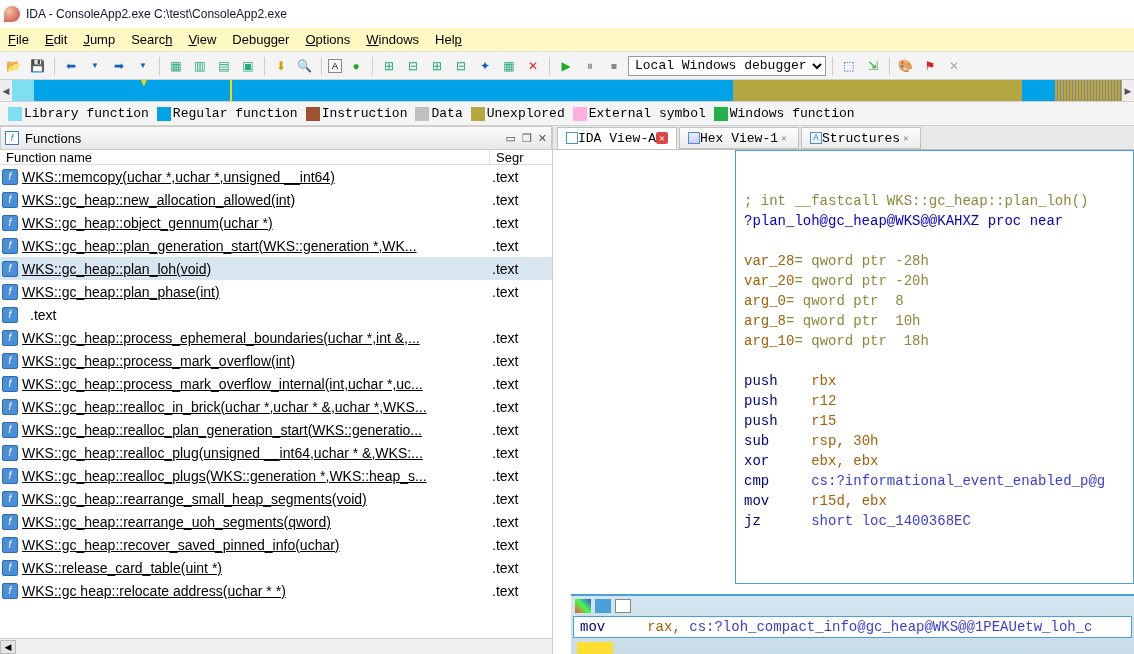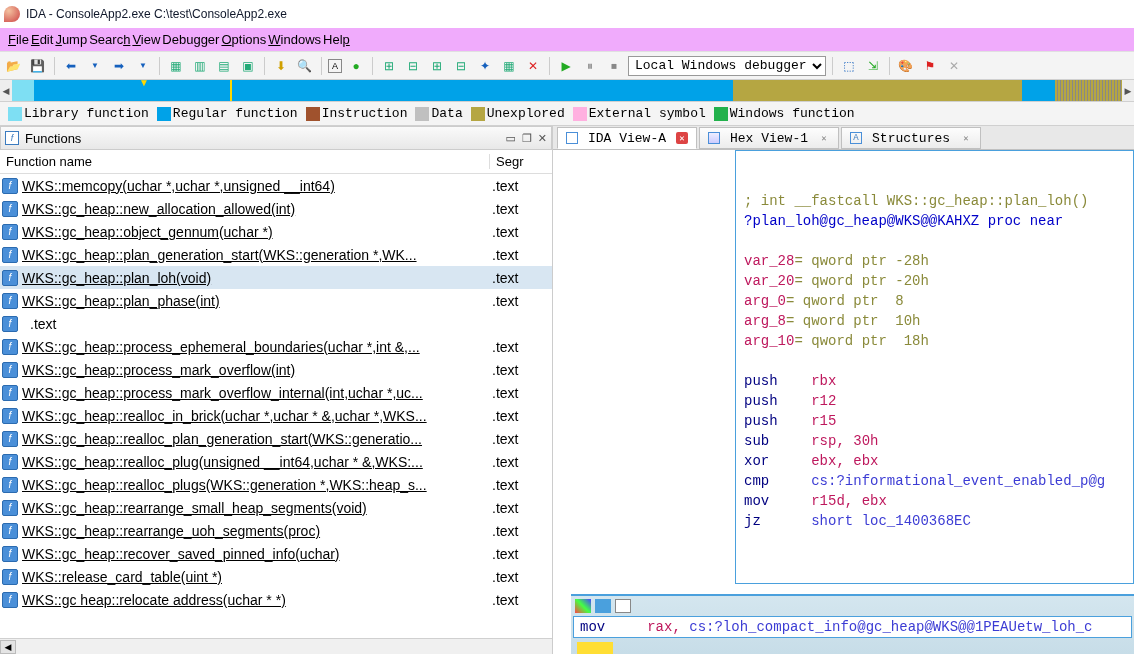--- a/index.html
+++ b/index.html
@@ -1,60 +1,60 @@
 <!DOCTYPE html>
 <html><head>
 <meta charset="utf-8">
 <style>
 * { box-sizing: border-box; margin: 0; padding: 0; }
 body { font-family: "Segoe UI", Tahoma, sans-serif; font-size: 13px; background: #f0f0f0; width: 1134px; height: 654px; overflow: hidden; }
 .titlebar { height: 28px; background: #fff; display: flex; align-items: center; padding-left: 4px; }
 .titlebar-icon { width: 16px; height: 16px; background: radial-gradient(circle at 30% 30%, #f4c2a0, #c44); border-radius: 50% 50% 50% 0; margin-right: 6px; }
 .titlebar-text { font-size: 12px; color: #0f172a; }
-.menubar { height: 24px; background: #f0abfc; display: flex; align-items: center; padding-left: 8px; gap: 2px; border-bottom: 1px solid #e0e0e0; }
+.menubar { height: 24px; background: #fef9c3; display: flex; align-items: center; padding-left: 8px; gap: 16px; border-bottom: 1px solid #e0e0e0; }
 .menubar span { font-size: 13px; cursor: pointer; }
 .menubar .u { text-decoration: underline; }
 .toolbar { height: 28px; background: #f4f4f4; display: flex; align-items: center; padding: 0 4px; gap: 4px; border-bottom: 1px solid #d0d0d0; }
 .tbtn { width: 20px; height: 20px; display: inline-flex; align-items: center; justify-content: center; cursor: pointer; font-size: 12px; }
 .tsep { width: 1px; height: 18px; background: #ccc; margin: 0 2px; }
 .debugger-select { font-family: "Courier New", monospace; font-size: 13px; height: 20px; border: 1px solid #999; background: #fff; padding: 0 2px; }
 .navbar { height: 22px; background: #f4f4f4; display: flex; align-items: stretch; border-bottom: 1px solid #d0d0d0; position: relative; }
 .navbar-arrow { width: 12px; display: flex; align-items: center; justify-content: center; font-size: 9px; color: #555; background: #eee; }
 .navbar-strip { flex: 1; display: flex; position: relative; }
 .nseg { height: 100%; }
 .legend { height: 24px; background: #f4f4f4; display: flex; align-items: center; padding-left: 8px; gap: 8px; font-family: "Courier New", monospace; font-size: 13px; border-bottom: 1px solid #d0d0d0; }
 .lswatch { width: 14px; height: 14px; display: inline-block; vertical-align: middle; margin-right: 2px; }
 .main { display: flex; height: calc(654px - 28px - 24px - 28px - 22px - 24px); }
 .left-pane { width: 553px; display: flex; flex-direction: column; border-right: 1px solid #ccc; }
 .pane-header { height: 24px; background: linear-gradient(#fafafa,#e8e8e8); border: 1px solid #ccc; display: flex; align-items: center; padding: 0 4px; justify-content: space-between; }
 .pane-header-left { display: flex; align-items: center; gap: 6px; }
 .pane-icon { width: 14px; height: 14px; border: 1px solid #3b7bbf; background: #fff; display: inline-flex; align-items: center; justify-content: center; font-size: 9px; font-style: italic; color: #3b7bbf; }
 .pane-controls { display: flex; gap: 6px; font-size: 11px; color: #555; }
 .pane-controls span { cursor: pointer; }
-.col-header { height: 24px; background: #fff; border-bottom: 1px solid #ddd; display: flex; align-items: center; font-size: 13px; }
+.col-header { height: 15px; background: #fff; border-bottom: 1px solid #ddd; display: flex; align-items: center; font-size: 13px; }
 .col-header .c1 { width: 490px; padding-left: 6px; border-right: 1px solid #ddd; }
 .col-header .c2 { padding-left: 6px; }
 .func-list { flex: 1; overflow: hidden; background: #fff; }
 .func-row { height: 23px; display: flex; align-items: center; font-size: 14px; border-bottom: 0; }
 .func-row.selected { background: #d8e6f2; }
 .func-row .ficon { width: 16px; height: 16px; margin: 0 4px 0 2px; background: #4a8fd8; border: 1px solid #2b6bb0; display: inline-flex; align-items: center; justify-content: center; color: #fff; font-size: 10px; font-style: italic; border-radius: 2px; }
 .func-row .fname { width: 462px; overflow: hidden; white-space: nowrap; text-overflow: clip; text-decoration: underline; }
 .func-row .fseg { padding-left: 8px; }
 .right-pane { flex: 1; display: flex; flex-direction: column; background: #e8e8e8; }
 .tab-strip { height: 24px; display: flex; align-items: flex-end; gap: 0; padding-left: 4px; background: #e8e8e8; border-bottom: 1px solid #c0c0c0; }
-.tab { height: 22px; padding: 0 8px; display: flex; align-items: center; gap: 10px; font-family: "Courier New", monospace; font-size: 13px; border: 1px solid #c0c0c0; background: linear-gradient(#fdfdfd,#ececec); cursor: pointer; margin-right: 2px; }
+.tab { height: 22px; padding: 0 8px; display: flex; align-items: center; gap: 0; font-family: "Courier New", monospace; font-size: 13px; border: 1px solid #c0c0c0; background: linear-gradient(#fdfdfd,#ececec); cursor: pointer; margin-right: 2px; }
 .tab.active { background: #fff; border-bottom: 1px solid #fff; }
 .tab-close { width: 12px; height: 12px; font-size: 9px; color: #888; display: flex; align-items: center; justify-content: center; }
 .tab-close.red { background: #d44; color: #fff; border-radius: 2px; }
 .disasm-area { flex: 1; position: relative; background: #fff; }
 .disasm-box { position: absolute; left: 182px; top: 0; right: 0; bottom: 70px; border: 1px solid #4aa0dd; background: #fff; font-family: "Courier New", monospace; font-size: 14px; line-height: 20px; padding: 40px 8px 8px 8px; overflow: hidden; white-space: pre; }
 .cmt { color: #8a8a3a; }
 .proc { color: #0000c8; }
 .kw { color: #000080; }
-.varname { color: #be185d; }
+.varname { color: #a16207; }
 .ref { color: #3c3cd4; }
 .bottom-strip { position: absolute; left: 18px; right: 0; bottom: 0; height: 60px; border-top: 2px solid #4aa0dd; background: linear-gradient(#d4e6ef,#c7dde8); }
 .bottom-icons { height: 20px; display: flex; align-items: center; padding-left: 4px; gap: 4px; }
 .bottom-icons .bi { width: 16px; height: 14px; }
 .bottom-code { font-family: "Courier New", monospace; font-size: 14px; padding: 2px 6px; background: #fff; border: 1px solid #4aa0dd; margin: 0 2px; white-space: pre; overflow: hidden; }
 .yellow-mark { display: inline-block; width: 36px; height: 14px; background: #ffde34; vertical-align: middle; }
 .hscroll { height: 16px; background: #f0f0f0; border-top: 1px solid #d0d0d0; display: flex; align-items: center; }
 .hscroll .arrow { width: 16px; height: 14px; background: #e4e4e4; border: 1px solid #bbb; font-size: 9px; display: flex; align-items: center; justify-content: center; }
 </style>
 </head>
@@ -232,21 +232,21 @@
           <span class="fname">WKS::gc_heap::realloc_plugs(WKS::generation *,WKS::heap_s...</span>
           <span class="fseg">.text</span>
         </div>
         <div class="func-row">
           <span class="ficon">f</span>
           <span class="fname">WKS::gc_heap::rearrange_small_heap_segments(void)</span>
           <span class="fseg">.text</span>
         </div>
         <div class="func-row">
           <span class="ficon">f</span>
-          <span class="fname">WKS::gc_heap::rearrange_uoh_segments(proc)</span>
+          <span class="fname">WKS::gc_heap::rearrange_uoh_segments(qword)</span>
           <span class="fseg">.text</span>
         </div>
         <div class="func-row">
           <span class="ficon">f</span>
           <span class="fname">WKS::gc_heap::recover_saved_pinned_info(uchar)</span>
           <span class="fseg">.text</span>
         </div>
         <div class="func-row">
           <span class="ficon">f</span>
           <span class="fname">WKS::release_card_table(uint *)</span>

